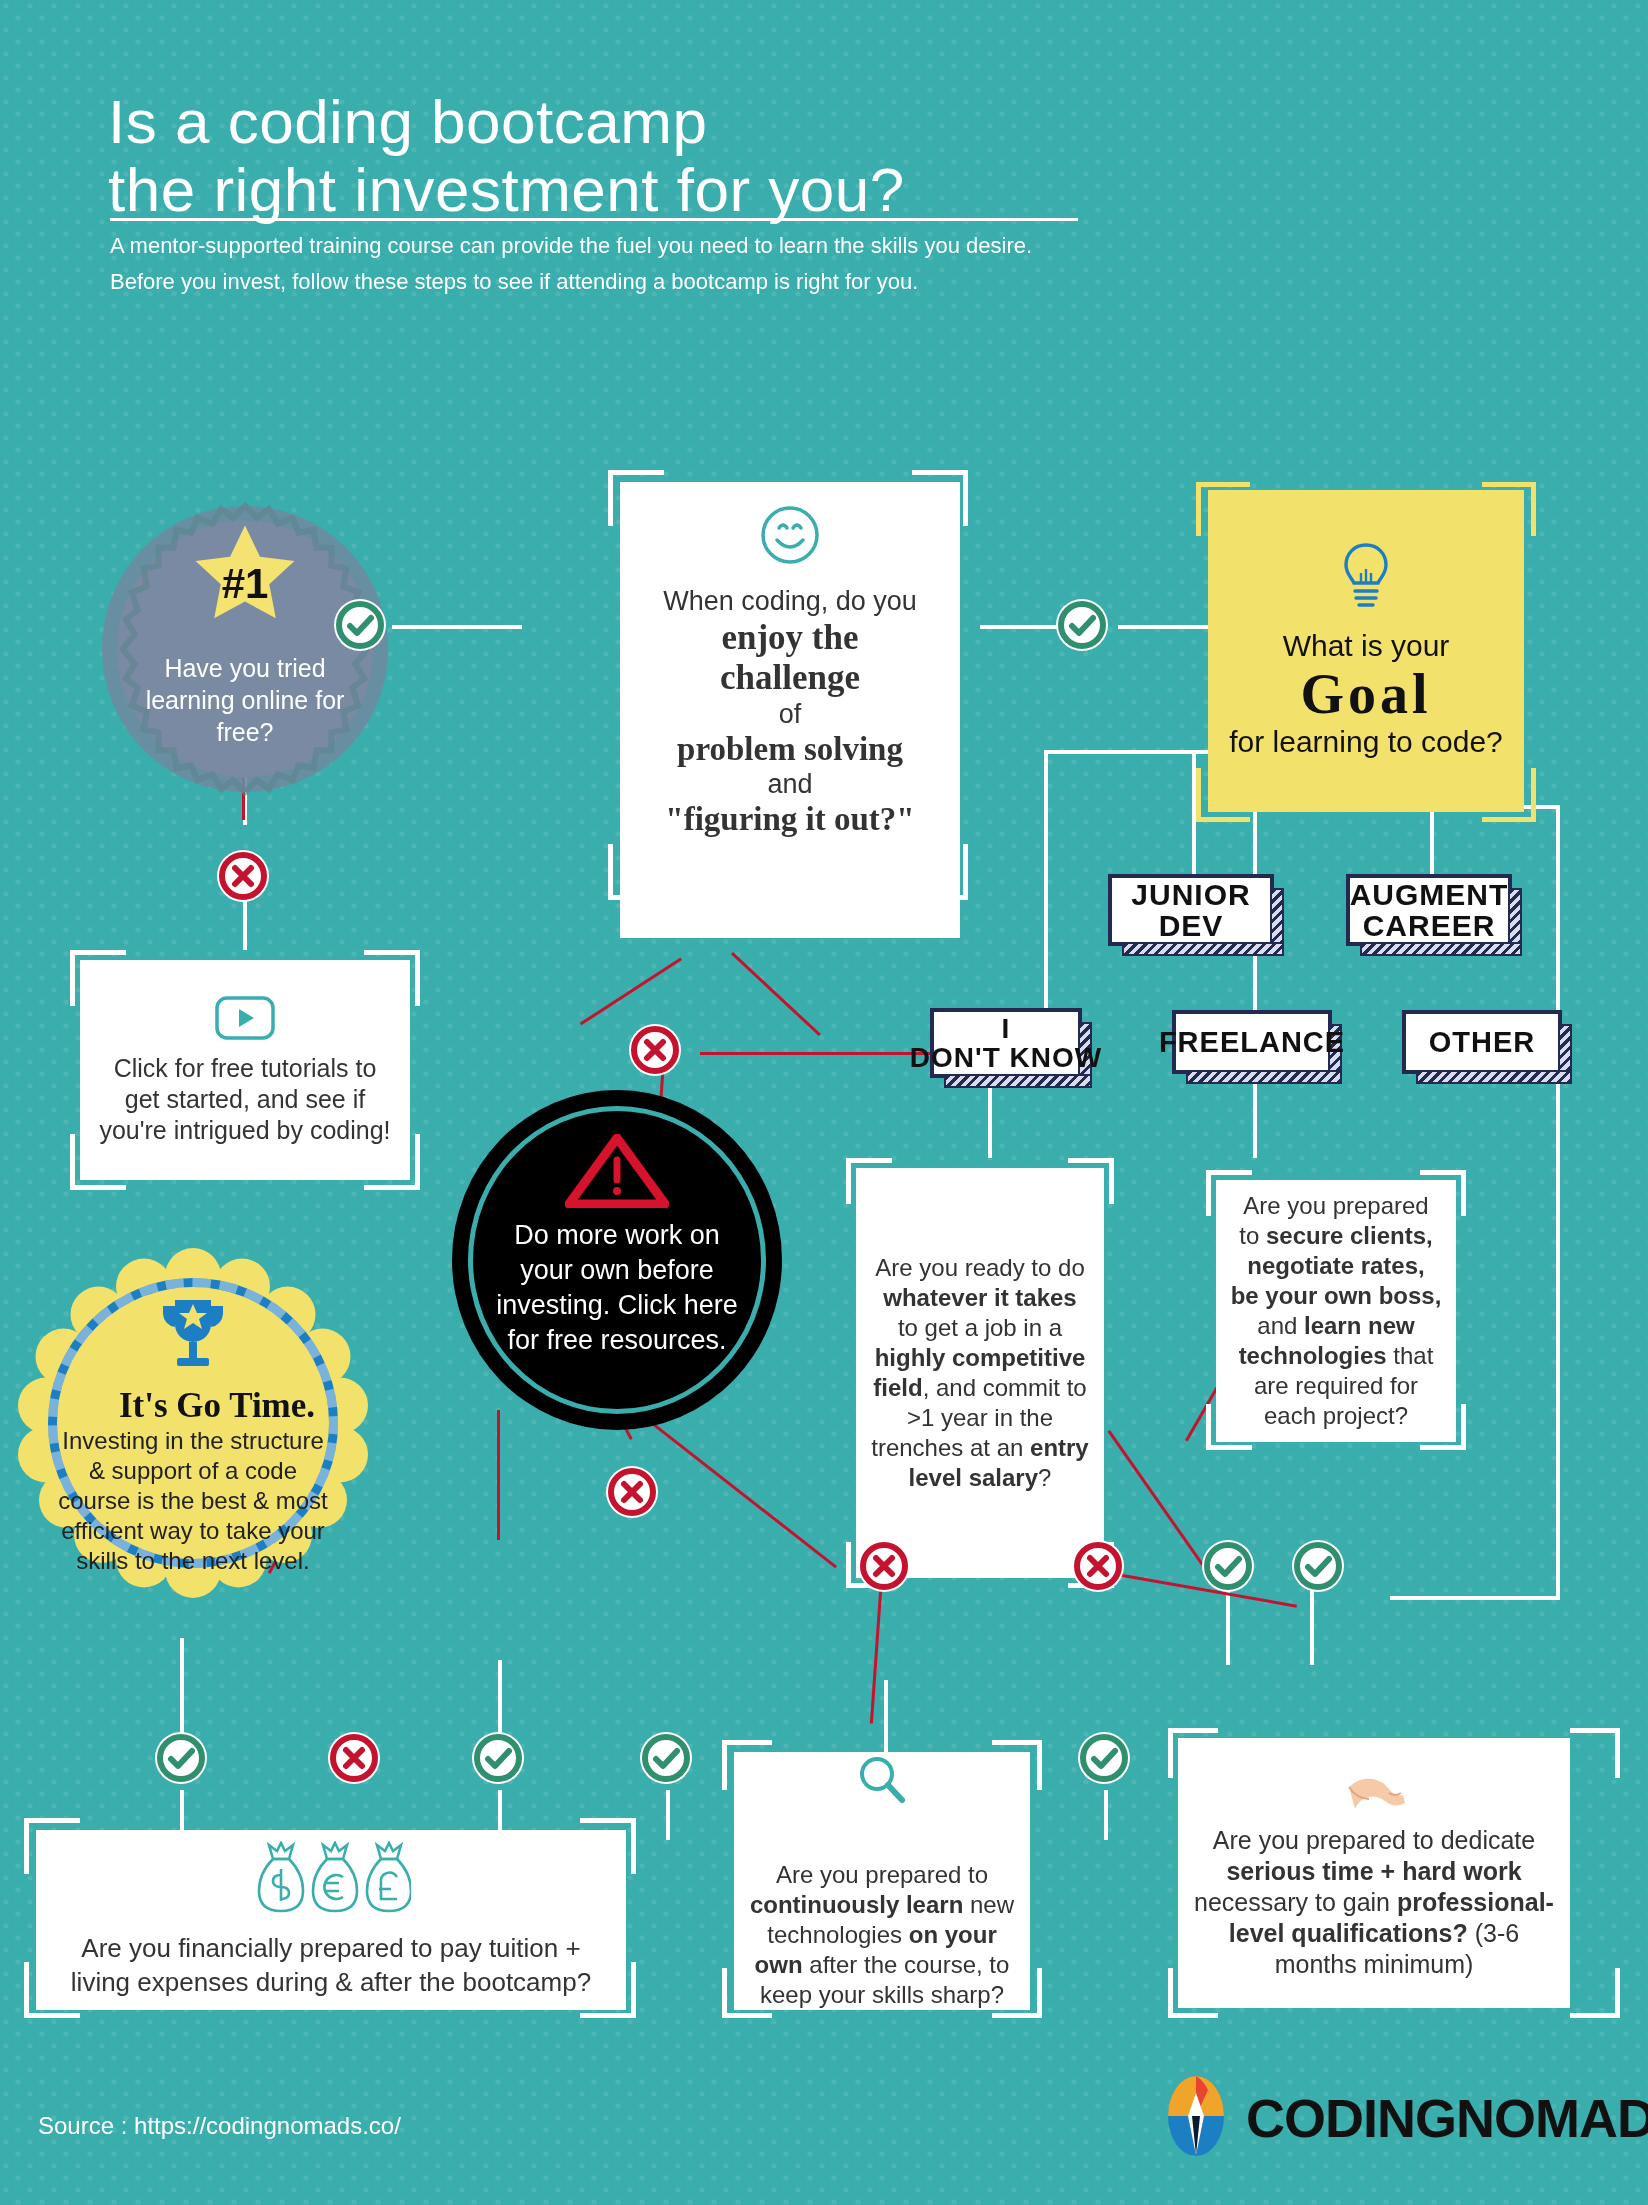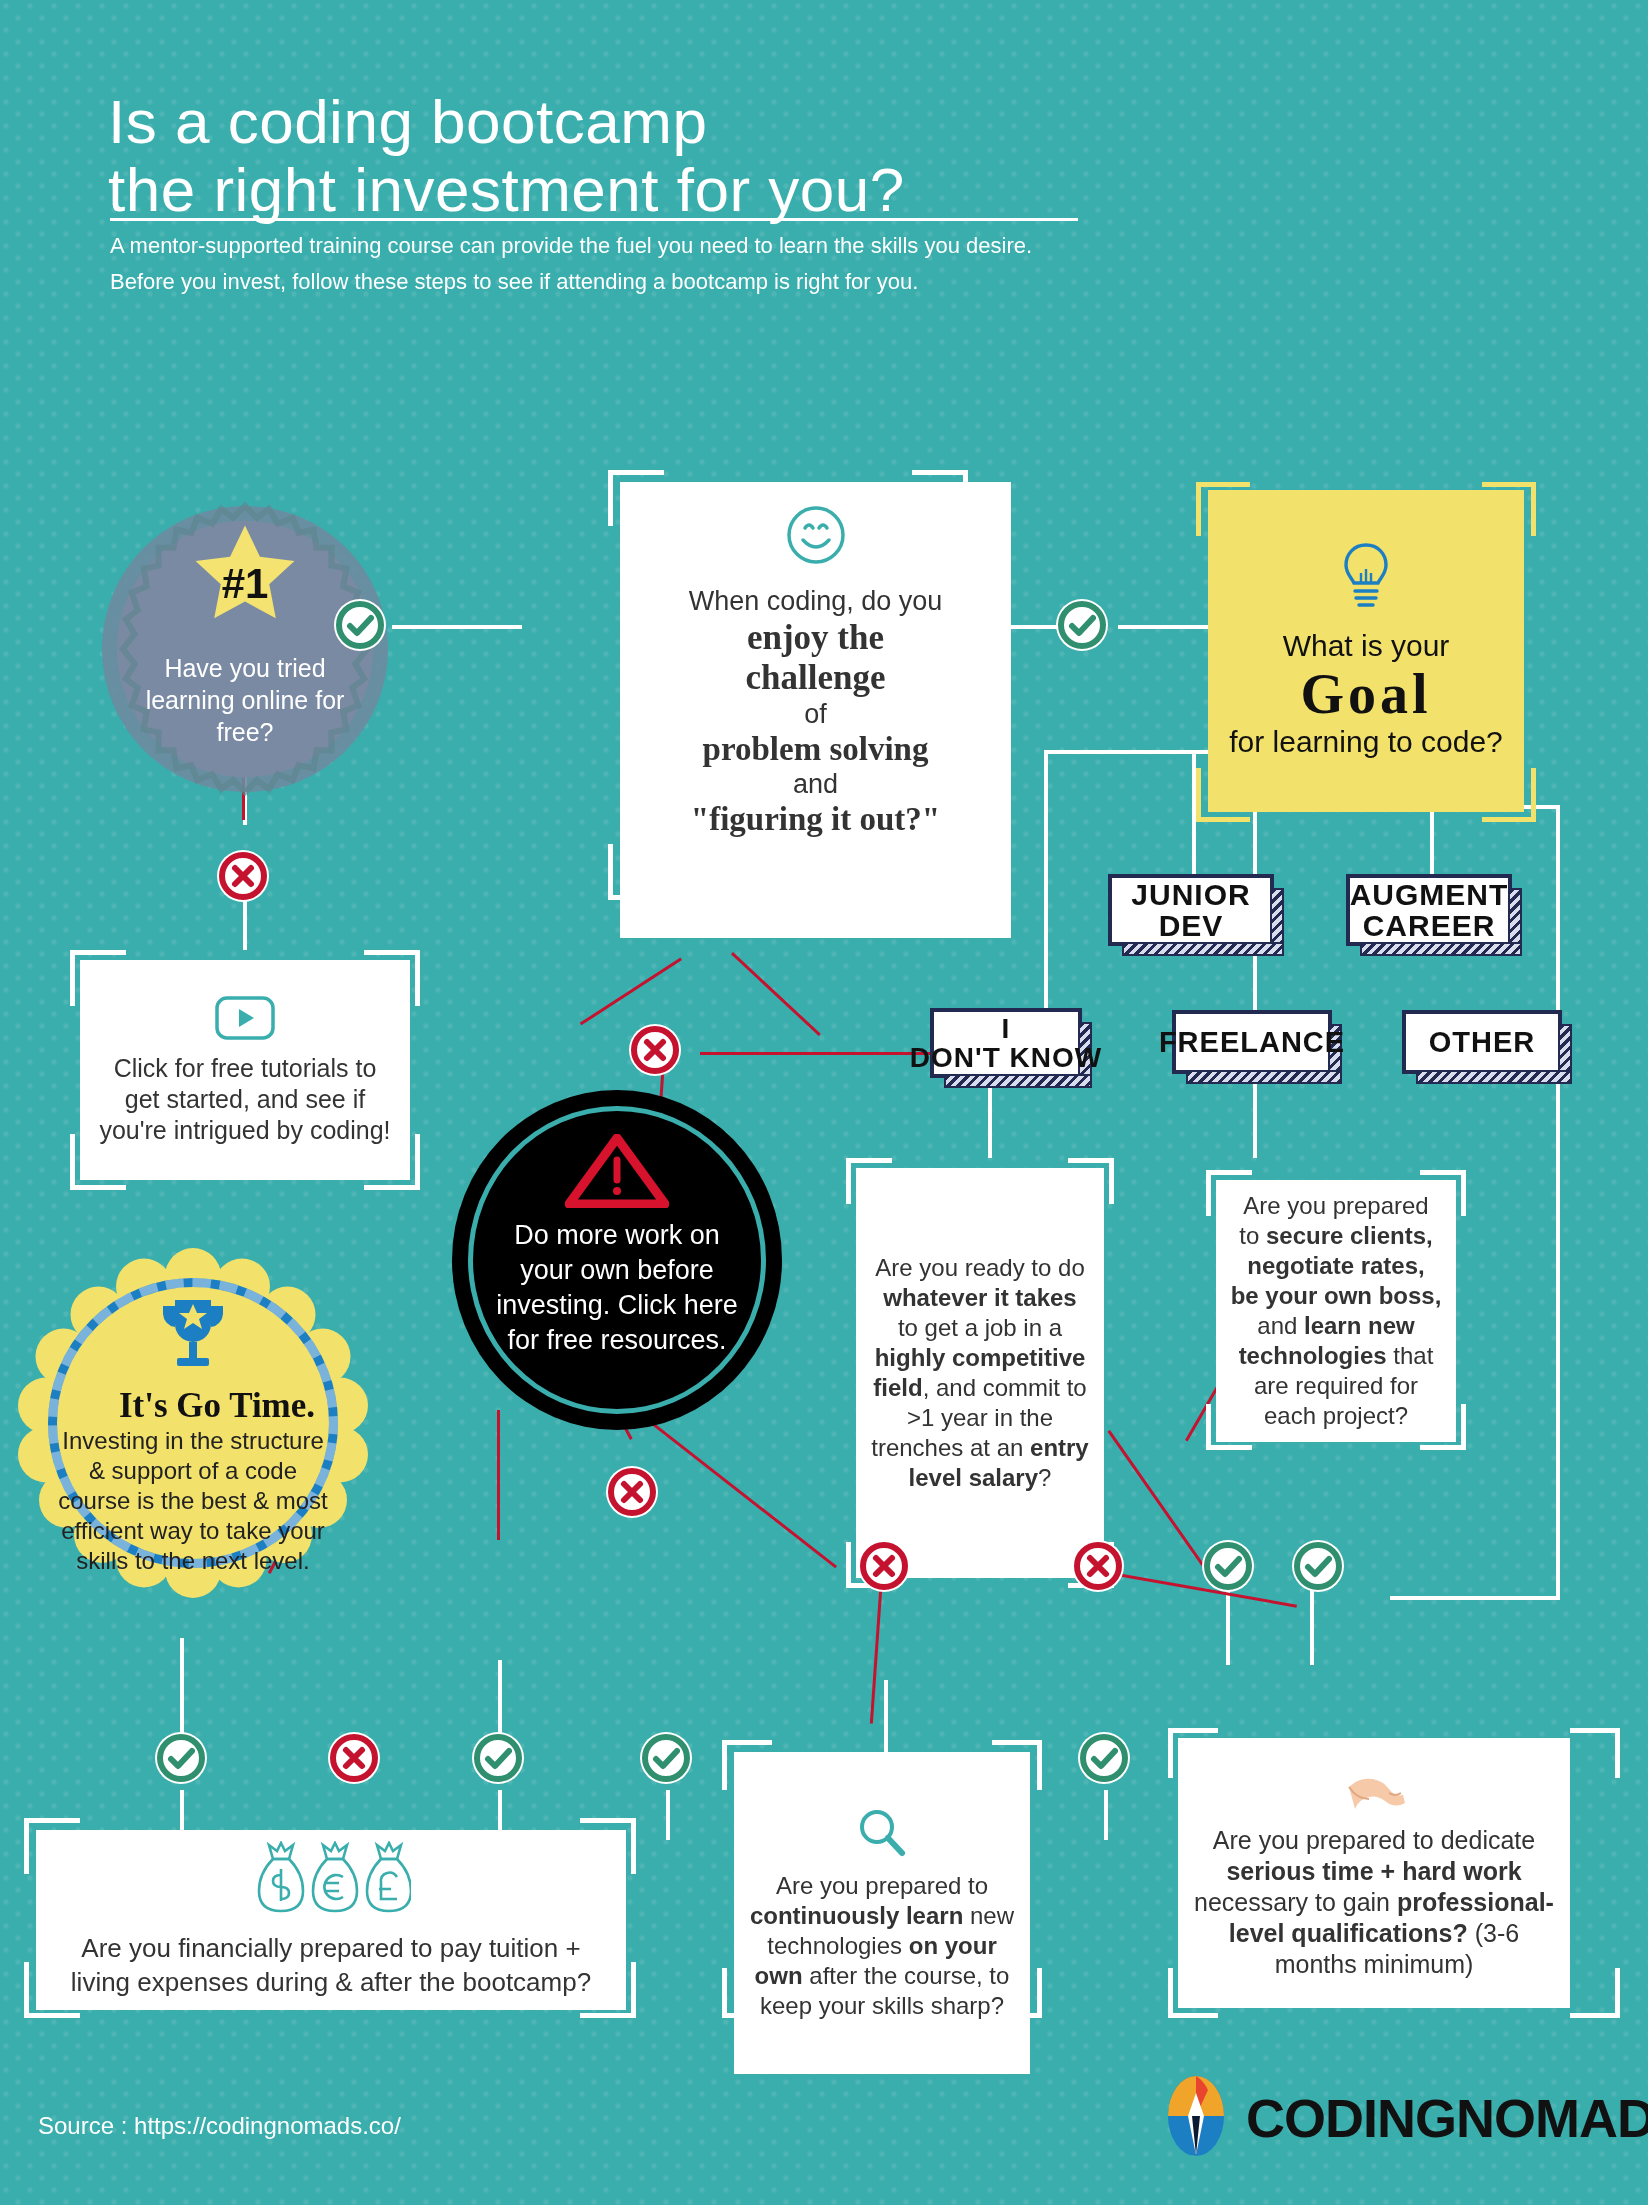--- a/index.html
+++ b/index.html
@@ -285,21 +285,21 @@
   <div class="bracket" style="left:608px;top:470px;width:360px;height:430px;">
     <i style="left:0;top:0;width:56px;height:5px;"></i>
       <i style="left:0;top:0;width:5px;height:56px;"></i>
     <i style="right:0;top:0;width:56px;height:5px;"></i>
       <i style="right:0;top:0;width:5px;height:56px;"></i>
     <i style="left:0;bottom:0;width:56px;height:5px;"></i>
       <i style="left:0;bottom:0;width:5px;height:56px;"></i>
     <i style="right:0;bottom:0;width:56px;height:5px;"></i>
       <i style="right:0;bottom:0;width:5px;height:56px;"></i>
   </div>
-  <div class="card" style="left:620px;top:482px;width:391px;height:456px;justify-content:flex-start;padding-top:22px;">
+  <div class="card" style="left:620px;top:482px;width:340px;height:456px;justify-content:flex-start;padding-top:22px;">
     <span style="margin-bottom:14px;">
       <svg width="66" height="62" viewBox="0 0 66 62">
           <circle cx="33" cy="31" r="27" fill="none" stroke="#3aadad" stroke-width="3.5"></circle>
           <path d="M22 24 q4 -6 8 0" fill="none" stroke="#3aadad" stroke-width="3.5" stroke-linecap="round"></path>
           <path d="M36 24 q4 -6 8 0" fill="none" stroke="#3aadad" stroke-width="3.5" stroke-linecap="round"></path>
           <path d="M20 36 q13 14 26 0" fill="none" stroke="#3aadad" stroke-width="3.5" stroke-linecap="round"></path>
         </svg>
     </span>
     <div style="font-size:27px;line-height:34px;">When coding, do you</div>
     <div class="serifbold" style="font-size:35px;line-height:40px;">enjoy the</div>
@@ -476,21 +476,21 @@
   <div class="bracket" style="left:722px;top:1740px;width:320px;height:278px;">
     <i style="left:0;top:0;width:50px;height:5px;"></i>
       <i style="left:0;top:0;width:5px;height:50px;"></i>
     <i style="right:0;top:0;width:50px;height:5px;"></i>
       <i style="right:0;top:0;width:5px;height:50px;"></i>
     <i style="left:0;bottom:0;width:50px;height:5px;"></i>
       <i style="left:0;bottom:0;width:5px;height:50px;"></i>
     <i style="right:0;bottom:0;width:50px;height:5px;"></i>
       <i style="right:0;bottom:0;width:5px;height:50px;"></i>
   </div>
-  <div class="card" style="left:734px;top:1752px;width:296px;height:322px;">
+  <div class="card" style="left:734px;top:1752px;width:296px;height:258px;justify-content:space-between;">
     <span style="margin-bottom:6px;">
       <svg width="56" height="56" viewBox="0 0 56 56">
           <circle cx="23" cy="22" r="15" fill="none" stroke="#3aadad" stroke-width="4"></circle>
           <path d="M34 33 l14 15" stroke="#3aadad" stroke-width="6" stroke-linecap="round"></path>
         </svg>
     </span>
     <div class="ct" style="font-size:24px;line-height:30px;"><span>Are you prepared to </span><span style="font-weight: 700;">continuously learn</span><span> new technologies </span><span style="font-weight: 700;">on your own</span><span> after the course, to keep your skills sharp?</span></div>
   </div>
 
   <div class="bracket" style="left:1168px;top:1728px;width:452px;height:290px;">

